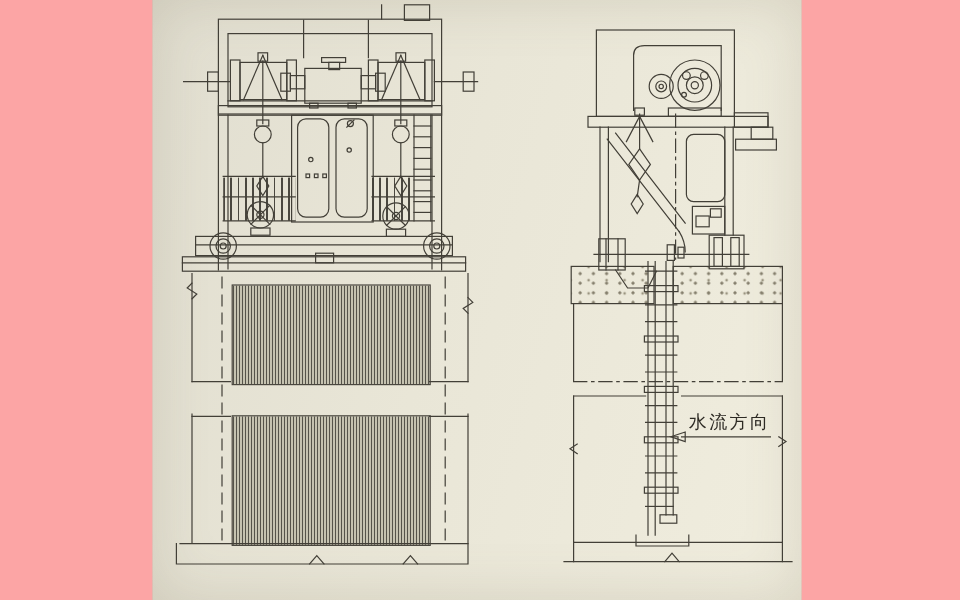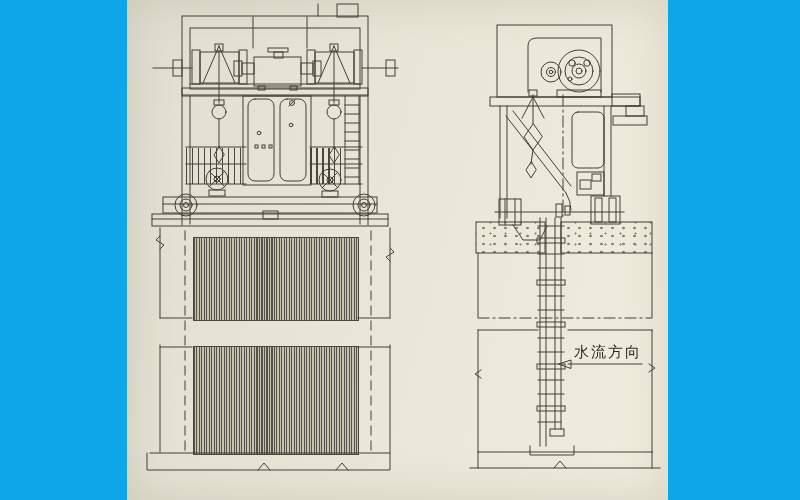--- a/index.html
+++ b/index.html
@@ -1,21 +1,21 @@
 <!DOCTYPE html>
 <html><head>
 <meta charset="utf-8">
 <style>
   html,body { margin:0; padding:0; }
   body {
     width:800px; height:500px; background:#ffffff;
     font-family:"DejaVu Sans", sans-serif;
     overflow:hidden;
   }
-  .stage { position:relative; width:800px; height:500px; background:#0ea5e9; }
+  .stage { position:relative; width:800px; height:500px; background:#fca5a5; }
 
   
   .paper {
     position:absolute; left:127px; top:0; width:541px; height:500px;
     background:linear-gradient(105deg,#e1ded0 0%, #e9e6d7 45%, #f0edde 100%);
     box-shadow: inset 0 0 48px rgba(118,110,84,.20);
   }
 
   
   .hatch {

